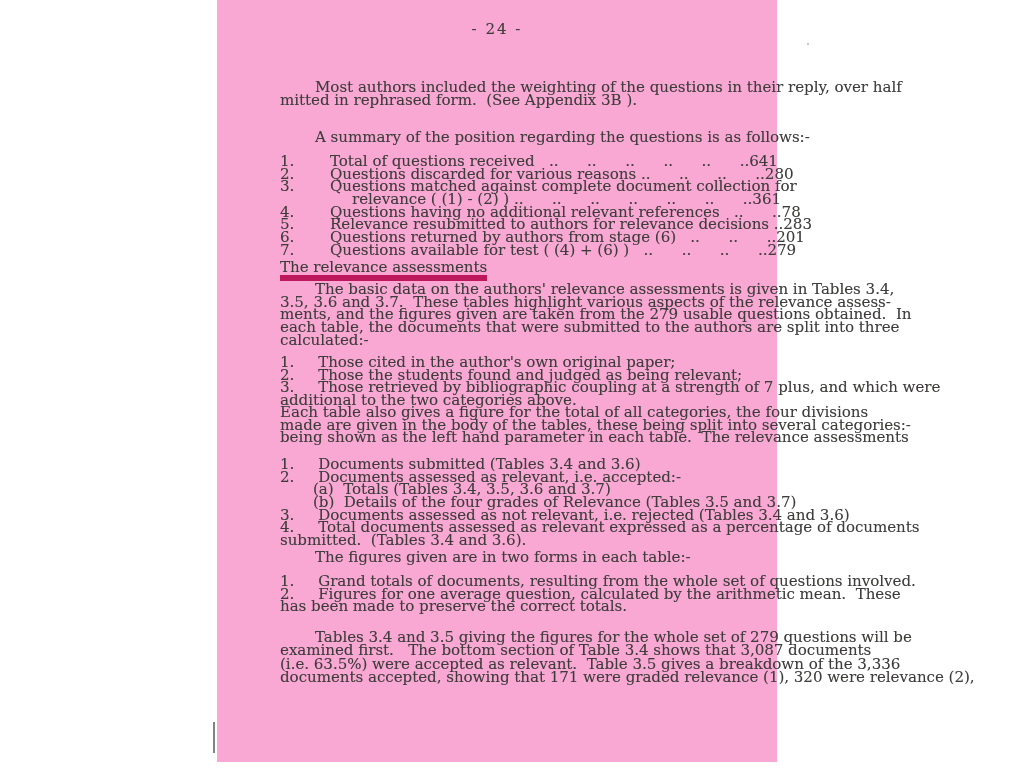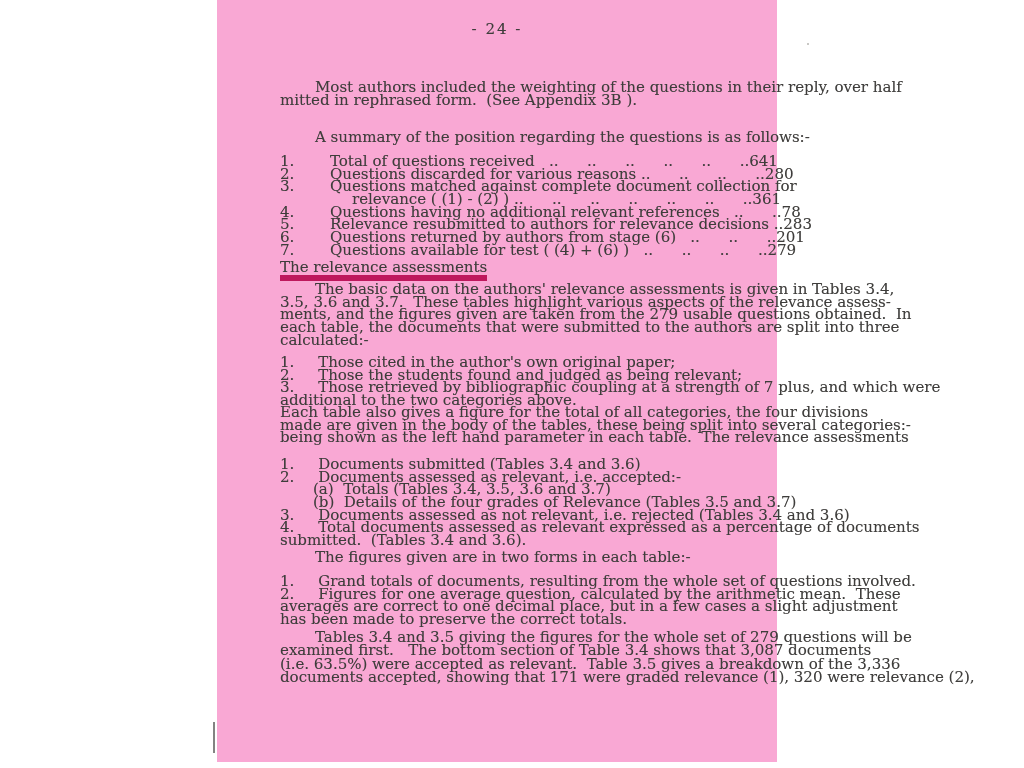--- a/index.html
+++ b/index.html
@@ -147,21 +147,20 @@
     <div class="ln">submitted.  (Tables 3.4 and 3.6).</div>
   </div>
 
   <div class="block" style="top:551px">
     <div class="ln ind1">The figures given are in two forms in each table:-</div>
   </div>
 
   <div class="block" style="top:575px">
     <div class="ln">1.     Grand totals of documents, resulting from the whole set of questions involved.</div>
     <div class="ln">2.     Figures for one average question, calculated by the arithmetic mean.  These</div>
-    <div class="ln">averages are correct to one decimal place, but in a few cases a slight adjustment</div>
     <div class="ln">has been made to preserve the correct totals.</div>
   </div>
 
   <div class="block tall" style="top:631px">
     <div class="ln ind1">Tables 3.4 and 3.5 giving the figures for the whole set of 279 questions will be</div>
     <div class="ln">examined first.   The bottom section of Table 3.4 shows that 3,087 documents</div>
     <div class="ln">(i.e. 63.5%) were accepted as relevant.  Table 3.5 gives a breakdown of the 3,336</div>
     <div class="ln">documents accepted, showing that 171 were graded relevance (1), 320 were relevance (2),</div>
   </div>
 

